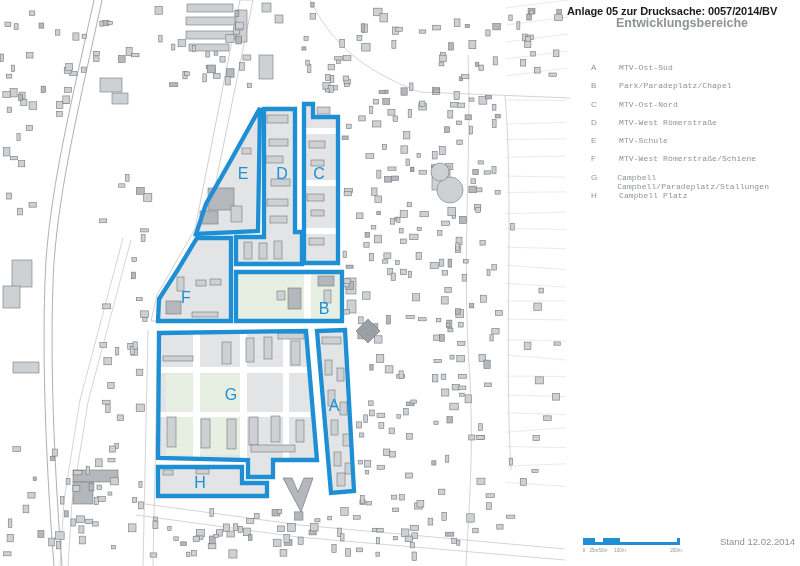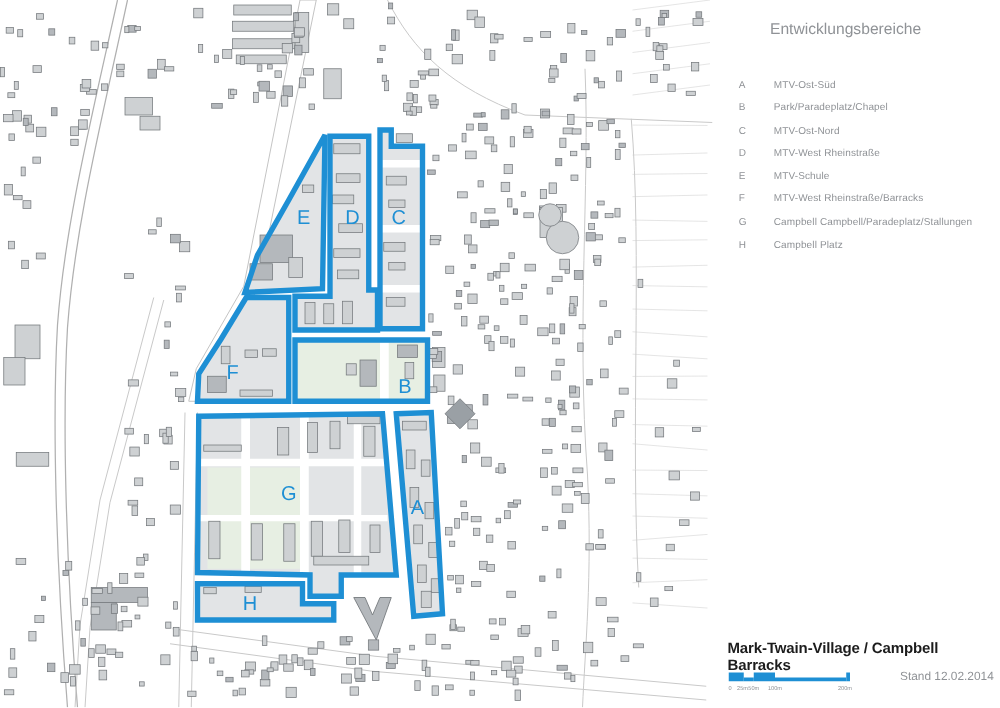--- a/index.html
+++ b/index.html
@@ -1,24 +1,24 @@
 <!DOCTYPE html>
 <html><head>
 <meta charset="utf-8">
 <style>
   html,body{margin:0;padding:0;background:#ffffff;}
   #page{position:relative;width:800px;height:566px;background:#ffffff;overflow:hidden;
         font-family:"Liberation Sans","DejaVu Sans",sans-serif;}
   #map-svg{position:absolute;left:0;top:0;}
   .hdr1{position:absolute;left:567px;top:5px;font-size:11px;font-weight:bold;color:#1c1c1c;letter-spacing:-0.1px;}
-  .hdr2{position:absolute;left:616px;top:16px;font-size:12.5px;color:#8f9296;}
+  .hdr2{position:absolute;left:616px;top:16px;font-size:12.5px;color:#8f9296;font-weight:bold;}
   #legend{position:absolute;left:591px;top:63px;}
   .lrow{display:flex;height:18.3px;align-items:flex-start;}
   .lkey{width:28px;font-size:8px;color:#8f9296;}
-  .llabel{font-size:8px;color:#8f9296;letter-spacing:0.1px;}
+  .llabel{font-size:8px;color:#8f9296;letter-spacing:0.1px;font-family:Liberation Mono, monospace;}
   .ftitle{position:absolute;left:582px;top:511px;font-size:12px;font-weight:bold;color:#1c1c1c;letter-spacing:-0.1px;}
   .stand{position:absolute;left:720px;top:536px;font-size:9.5px;color:#8f9296;}
   #scalebar{position:absolute;left:583px;top:538px;width:110px;height:18px;}
   .seg{position:absolute;}
   .slabel{position:absolute;top:10px;font-size:4.5px;color:#8f9296;transform:translateX(-50%);white-space:nowrap;}
 </style>
 </head>
 <body>
 
 <div id="page">
@@ -658,58 +658,58 @@
         <text x="324" y="314" fill="#1e8fd4" font-size="16" text-anchor="middle" font-family="&quot;Liberation Sans&quot;,&quot;DejaVu Sans&quot;,sans-serif">B</text>
         <text x="319" y="179" fill="#1e8fd4" font-size="16" text-anchor="middle" font-family="&quot;Liberation Sans&quot;,&quot;DejaVu Sans&quot;,sans-serif">C</text>
         <text x="282" y="179" fill="#1e8fd4" font-size="16" text-anchor="middle" font-family="&quot;Liberation Sans&quot;,&quot;DejaVu Sans&quot;,sans-serif">D</text>
         <text x="243" y="179" fill="#1e8fd4" font-size="16" text-anchor="middle" font-family="&quot;Liberation Sans&quot;,&quot;DejaVu Sans&quot;,sans-serif">E</text>
         <text x="186" y="303" fill="#1e8fd4" font-size="16" text-anchor="middle" font-family="&quot;Liberation Sans&quot;,&quot;DejaVu Sans&quot;,sans-serif">F</text>
         <text x="231" y="400" fill="#1e8fd4" font-size="16" text-anchor="middle" font-family="&quot;Liberation Sans&quot;,&quot;DejaVu Sans&quot;,sans-serif">G</text>
         <text x="200" y="488" fill="#1e8fd4" font-size="16" text-anchor="middle" font-family="&quot;Liberation Sans&quot;,&quot;DejaVu Sans&quot;,sans-serif">H</text>
       </g>
     </svg>
 
+  <div class="hdr1">Anlage 05 zur Drucksache: 0057/2014/BV</div>
   <div class="hdr2">Entwicklungsbereiche</div>
 
   <div id="legend">
       <div class="lrow">
         <span class="lkey">A</span>
         <span class="llabel">MTV-Ost-Süd</span>
       </div>
       <div class="lrow">
         <span class="lkey">B</span>
         <span class="llabel">Park/Paradeplatz/Chapel</span>
       </div>
       <div class="lrow">
         <span class="lkey">C</span>
         <span class="llabel">MTV-Ost-Nord</span>
       </div>
       <div class="lrow">
         <span class="lkey">D</span>
-        <span class="llabel">MTV-West Rheinstraße</span>
+        <span class="llabel">MTV-West Römerstraße</span>
       </div>
       <div class="lrow">
         <span class="lkey">E</span>
         <span class="llabel">MTV-Schule</span>
       </div>
       <div class="lrow">
         <span class="lkey">F</span>
-        <span class="llabel">MTV-West Rheinstraße/Barracks</span>
+        <span class="llabel">MTV-West Römerstraße/Schiene</span>
       </div>
       <div class="lrow">
         <span class="lkey">G</span>
         <span class="llabel">Campbell Campbell/Paradeplatz/Stallungen</span>
       </div>
       <div class="lrow">
         <span class="lkey">H</span>
         <span class="llabel">Campbell Platz</span>
       </div>
     </div>
 
-  <div class="ftitle">Mark-Twain-Village / Campbell Barracks</div>
   <div id="scalebar">
       <div class="seg" style="left: 0px; width: 12px; top: 0px; height: 7px; background: rgb(30, 143, 212);"></div>
       <div class="seg" style="left: 12px; width: 8px; top: 4px; height: 3px; background: rgb(30, 143, 212);"></div>
       <div class="seg" style="left: 20px; width: 17px; top: 0px; height: 7px; background: rgb(30, 143, 212);"></div>
       <div class="seg" style="left: 37px; width: 57px; top: 4px; height: 3px; background: rgb(30, 143, 212);"></div>
       <div class="seg" style="left: 94px; width: 3px; top: 0px; height: 7px; background: rgb(30, 143, 212);"></div>
       <div class="slabel" style="left: 1px;">0</div>
       <div class="slabel" style="left: 11px;">25m</div>
       <div class="slabel" style="left: 20px;">50m</div>
       <div class="slabel" style="left: 37px;">100m</div>

